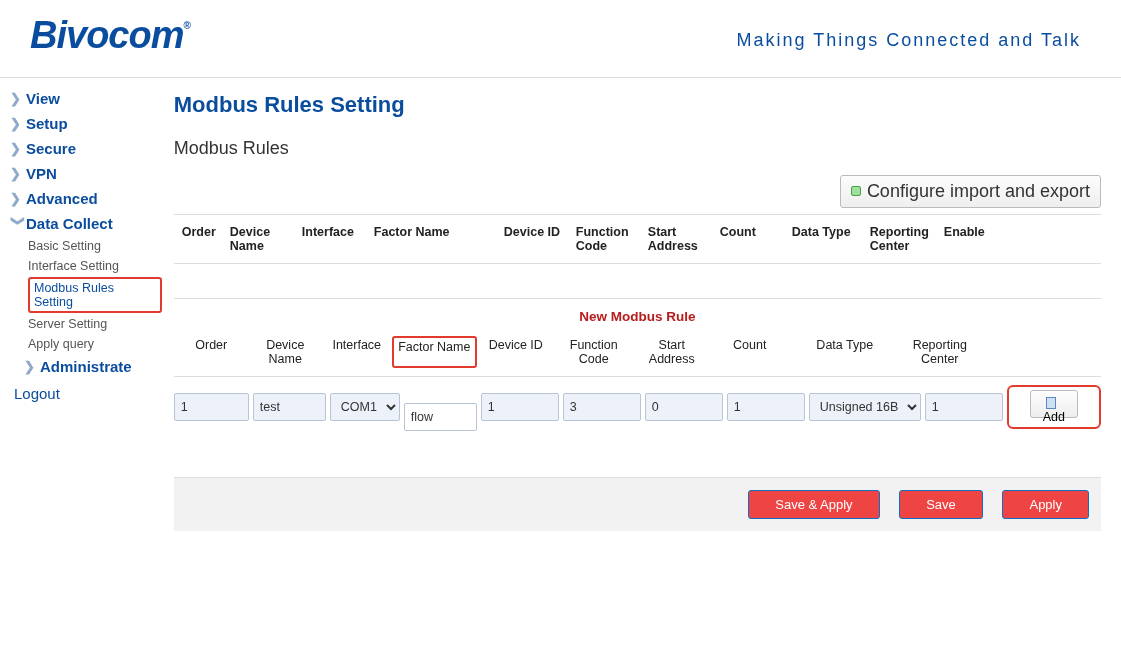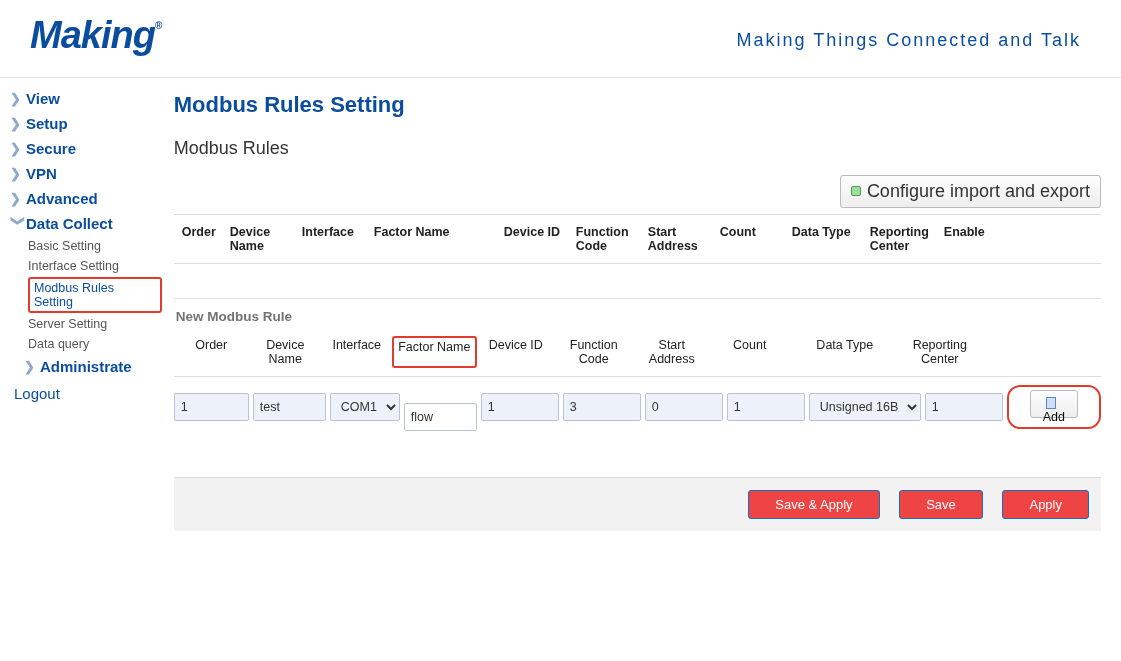--- a/index.html
+++ b/index.html
@@ -141,21 +141,22 @@
     font-size: 12.5px;
   }
   .new-rule-block {
     margin-top: 34px;
     border-top: 1px solid #ddd;
   }
   .new-rule-title {
     font-size: 13.5px;
     font-weight: bold;
     padding: 10px 2px 4px 2px;
-    color: #737373;
+    color: #b91c1c;
+    text-align: center;
   }
   .new-rule-head {
     display: flex;
     padding: 8px 0;
   }
   .new-rule-head .col {
     font-size: 12.5px;
     color: #222;
     text-align: center;
     padding: 2px 4px;
@@ -195,21 +196,21 @@
     display:inline-block;
     width:10px;height:12px;
     border:1px solid #5a88c6;
     background:#cfe0f5;
     vertical-align:middle;
     margin-right:6px;
     position:relative;top:-1px;
   }
   .add-wrap {
     border: 2px solid #e23b2e;
-    border-radius: 13px;
+    border-radius: 6px;
     padding: 3px 21px;
   }
   .footer-section {
     margin-top: 40px;
     background: #f2f2f2;
     border-top: 1px solid #ddd;
     padding: 12px;
     text-align: right;
   }
   .btn-primary {
@@ -232,21 +233,21 @@
   .w-saddr{width:78px}
   .w-count{width:78px}
   .w-dtype{width:112px}
   .w-rcenter{width:78px}
   .w-add{width:78px}
 </style>
 </head>
 <body>
 
 <div class="header">
-  <div class="logo"><span>Making</span><sup>®</sup></div>
+  <div class="logo"><span>Bivocom</span><sup>®</sup></div>
   <div class="tagline">Making Things Connected and Talk</div>
 </div>
 
 <div class="wrap">
 
   <div class="sidebar">
     <div class="nav-item">
         <span class="chev">❯</span>
         <span>View</span>
       </div>
@@ -268,21 +269,21 @@
       </div>
     <div class="nav-item">
         <span class="chev" style="transform:rotate(90deg) scaleX(1);display:inline-block">❯</span>
         <span>Data Collect</span>
       </div>
     <div class="subnav">
       <span class="subnav-item">Basic Setting</span>
       <span class="subnav-item">Interface Setting</span>
       <span class="subnav-item active">Modbus Rules Setting</span>
       <span class="subnav-item">Server Setting</span>
-      <span class="subnav-item">Data query</span>
+      <span class="subnav-item">Apply query</span>
     </div>
     <div class="nav-item" style="padding-left:14px;">
         <span class="chev">❯</span>
         <span>Administrate</span>
       </div>
     <div class="logout">Logout</div>
   </div>
 
   <div class="content">
     <h1 class="page-title">Modbus Rules Setting</h1>

